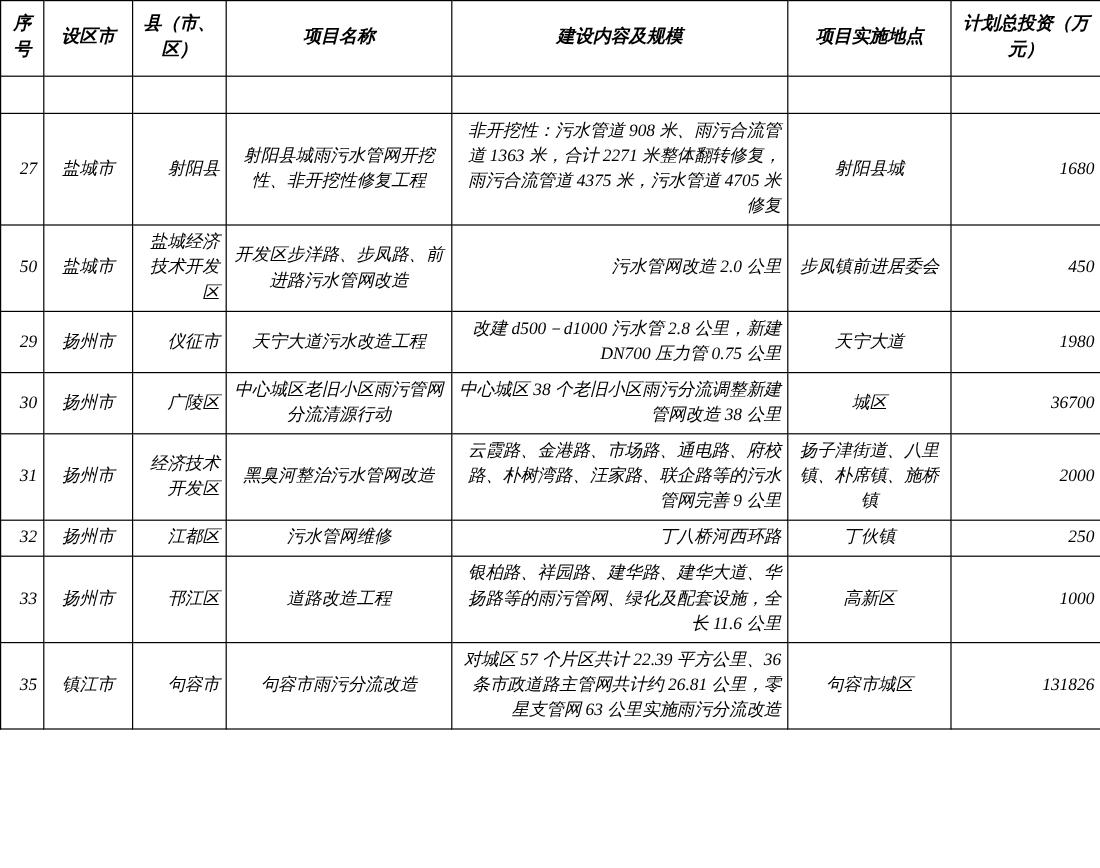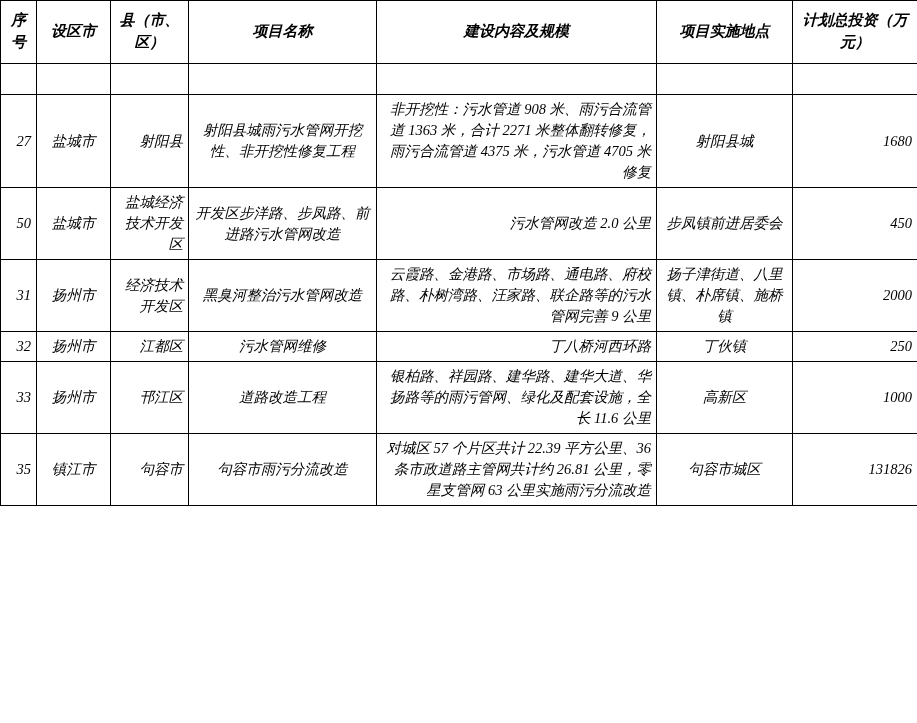--- a/index.html
+++ b/index.html
@@ -116,21 +116,39 @@
       <tr>
         <td class="seq">50</td>
         <td class="city">盐城市</td>
         <td class="county">盐城经济技术开发区</td>
         <td class="name">开发区步洋路、步凤路、前进路污水管网改造</td>
         <td class="content">污水管网改造 2.0 公里</td>
         <td class="place">步凤镇前进居委会</td>
         <td class="invest">450</td>
       </tr>
 
+      <tr>
+        <td class="seq">29</td>
+        <td class="city">扬州市</td>
+        <td class="county">仪征市</td>
+        <td class="name">天宁大道污水改造工程</td>
+        <td class="content">改建 d500－d1000 污水管 2.8 公里，新建 DN700 压力管 0.75 公里</td>
+        <td class="place">天宁大道</td>
+        <td class="invest">1980</td>
+      </tr>
 
+      <tr>
+        <td class="seq">30</td>
+        <td class="city">扬州市</td>
+        <td class="county">广陵区</td>
+        <td class="name">中心城区老旧小区雨污管网分流清源行动</td>
+        <td class="content">中心城区 38 个老旧小区雨污分流调整新建管网改造 38 公里</td>
+        <td class="place">城区</td>
+        <td class="invest">36700</td>
+      </tr>
 
       <tr>
         <td class="seq">31</td>
         <td class="city">扬州市</td>
         <td class="county">经济技术开发区</td>
         <td class="name">黑臭河整治污水管网改造</td>
         <td class="content">云霞路、金港路、市场路、通电路、府校路、朴树湾路、汪家路、联企路等的污水管网完善 9 公里</td>
         <td class="place">扬子津街道、八里镇、朴席镇、施桥镇</td>
         <td class="invest">2000</td>
       </tr>

